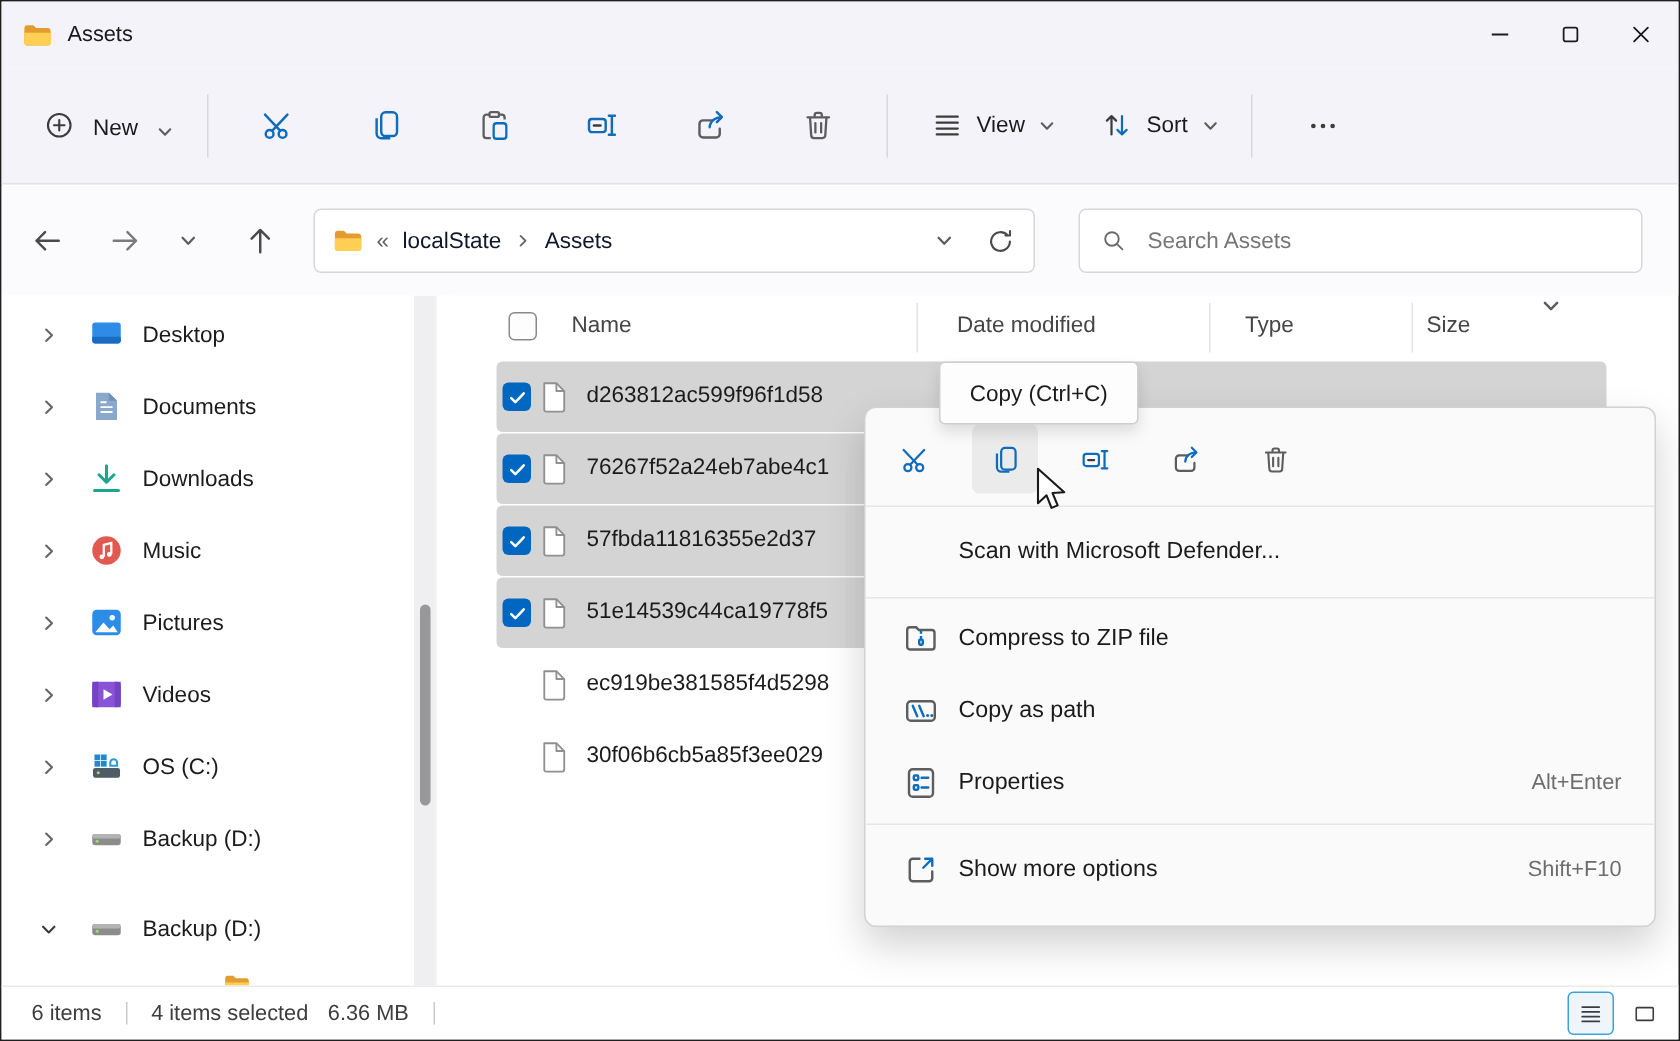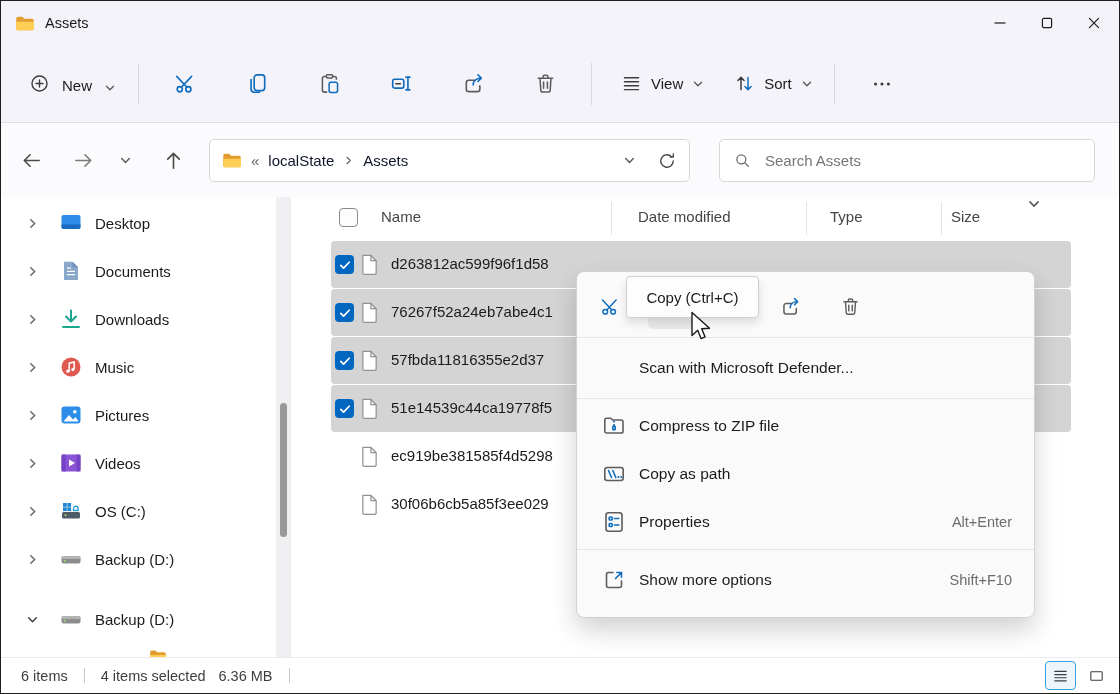--- a/index.html
+++ b/index.html
@@ -54,34 +54,34 @@
   .fh-sortchev{position:absolute;left:696px;top:0px;}
   .cb-empty{width:19px;height:19px;border-radius:4px;border:1px solid #8a8a8a;background:#fdfdfd;}
   .rows{position:absolute;left:330px;top:240px;width:740px;height:290px;}
   .frow{position:absolute;left:0;width:740px;height:47px;text-decoration:underline;}
   .frow.sel{background:#d4d4d4;border-radius:4px;}
   .cb-on{position:absolute;left:4px;top:14px;width:19px;height:19px;border-radius:4px;background:#0067c0;display:flex;align-items:center;justify-content:center;}
   .frow .ficon{position:absolute;left:29px;top:12px;}
   .frow .fname{position:absolute;left:60px;top:14px;font-size:15px;color:#1b1b1b;white-space:nowrap;}
 
   
-  .ctxmenu{position:absolute;left:575px;top:270px;width:459px;height:347px;background:#fafafa;border:1px solid #d2d2d2;border-radius:8px;box-shadow:0 12px 26px rgba(0,0,0,.18);z-index:40;padding:6px 0;}
+  .ctxmenu{position:absolute;left:575px;top:270px;width:528px;height:347px;background:#fafafa;border:1px solid #d2d2d2;border-radius:8px;box-shadow:0 12px 26px rgba(0,0,0,.18);z-index:40;padding:6px 0;}
   .qa-row{height:56px;display:flex;align-items:center;padding-left:11px;gap:16px;}
   .qa{width:44px;height:46px;border-radius:5px;display:flex;align-items:center;justify-content:center;background:transparent;border:none;}
   .qa.hovered{background:#ebebeb;}
   .msep{height:1px;background:#e6e6e6;margin:3px 0;}
   .mitem{height:48px;display:flex;align-items:center;padding:0 22px 0 25px;font-size:15.5px;color:#1b1b1b;width:100%;background:transparent;border:none;text-align:left;}
   .mitem.tall{height:54px;}
   .mitem .micon{width:24px;margin-right:13px;flex:none;}
   .mitem .noicon{width:37px;flex:none;}
   .mitem .mlabel{flex:1;}
   .mitem .shortcut{color:#6d6d6d;font-size:14.5px;}
 
   
-  .tooltip{position:absolute;left:625px;top:240px;width:133px;height:42px;background:#fdfdfd;border:1px solid #cfcfcf;border-radius:4px;display:flex;align-items:center;justify-content:center;font-size:15px;color:#1b1b1b;z-index:60;box-shadow:0 5px 10px rgba(0,0,0,.12);margin-top:35px;}
+  .tooltip{position:absolute;left:625px;top:240px;width:133px;height:42px;background:#fdfdfd;border:1px solid #cfcfcf;border-radius:4px;display:flex;align-items:center;justify-content:center;font-size:15px;color:#1b1b1b;z-index:60;box-shadow:0 5px 10px rgba(0,0,0,.12);}
   .cursor{position:absolute;left:688px;top:310px;z-index:70;}
 
   
   .statusbar{position:absolute;left:0;right:0;bottom:0;height:36px;background:#fff;border-top:1px solid #ebebeb;display:flex;align-items:center;padding-left:20px;font-size:14.5px;color:#3d3d3d;}
   .ssep{width:1px;height:15px;background:#c9c9c9;margin:0 16px;}
   .s-size{margin-left:13px;}
   .viewtoggles{position:absolute;right:7px;bottom:3px;display:flex;gap:5px;z-index:10;}
   .vt{width:31px;height:29px;border-radius:4px;display:flex;align-items:center;justify-content:center;background:transparent;border:1px solid transparent;}
   .vt.active{background:#eef6fc;border:1.5px solid #38a3dc;}
 </style>

